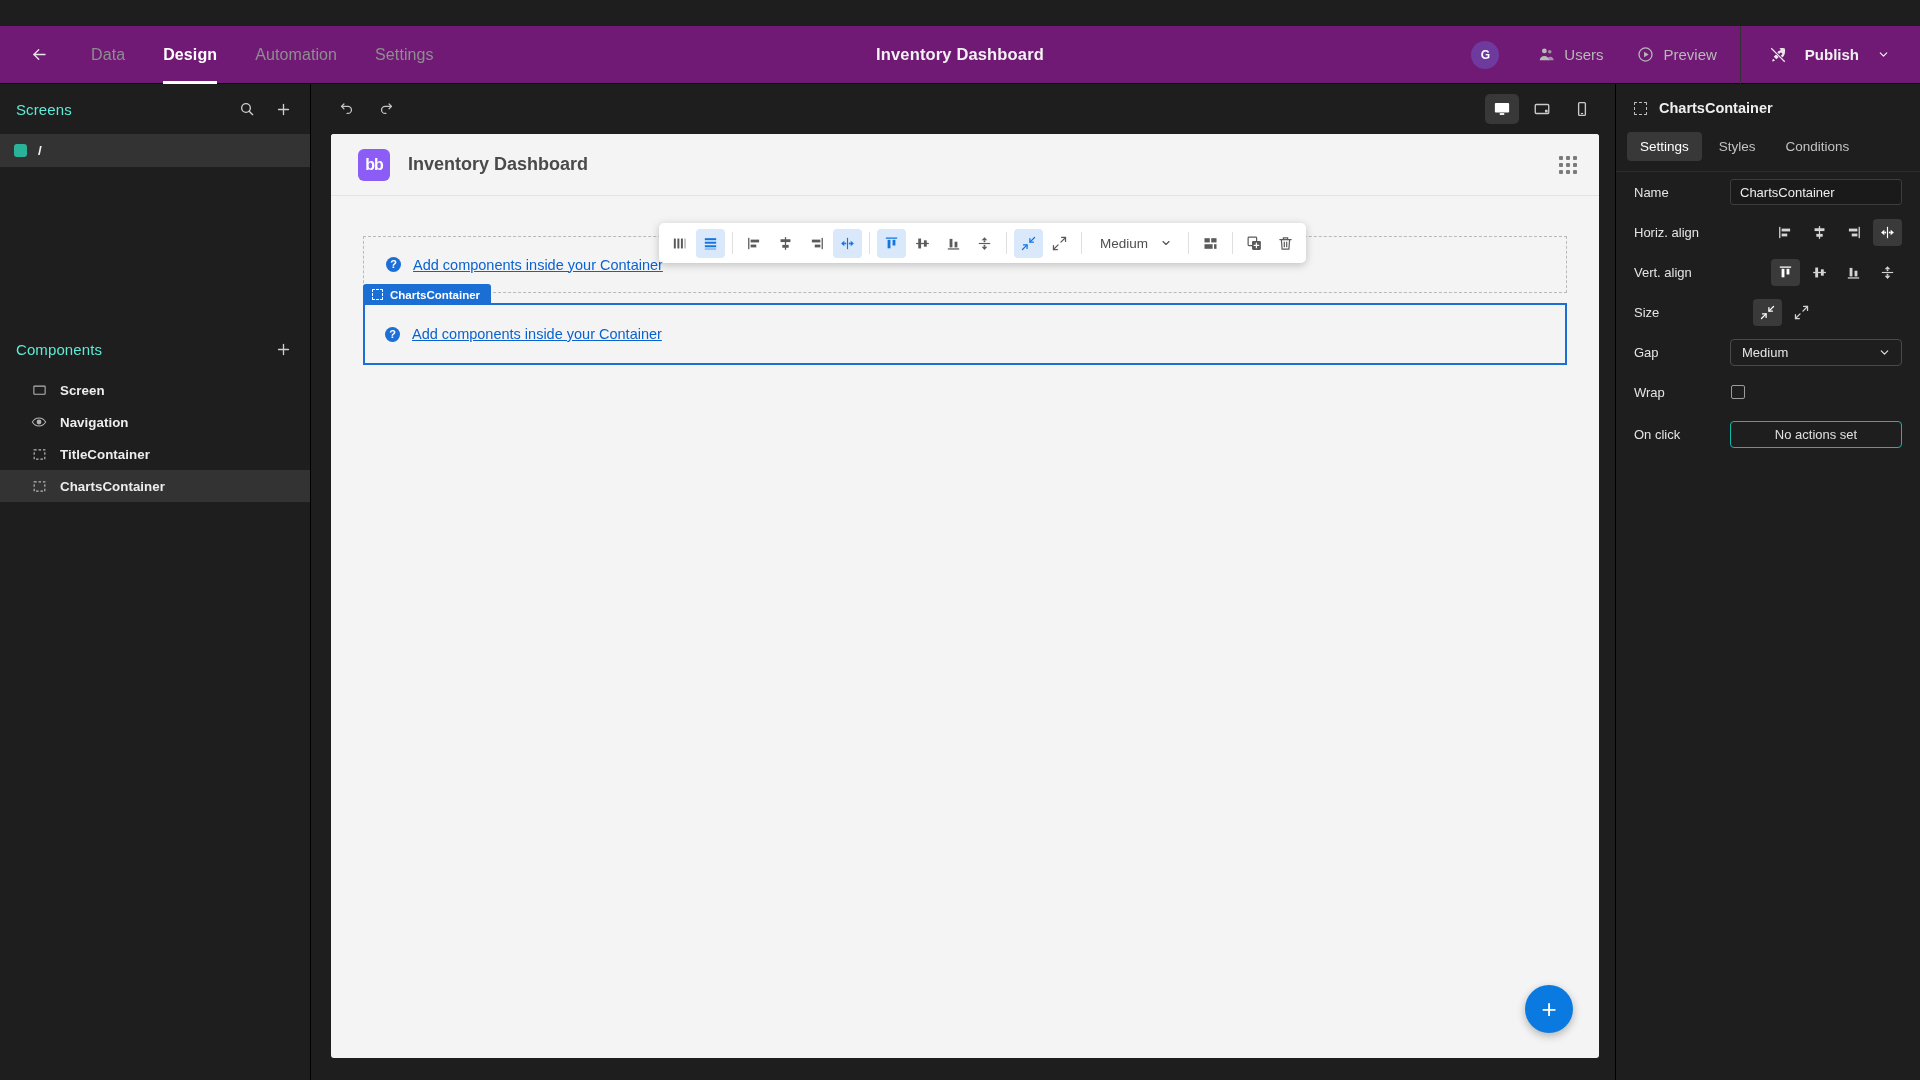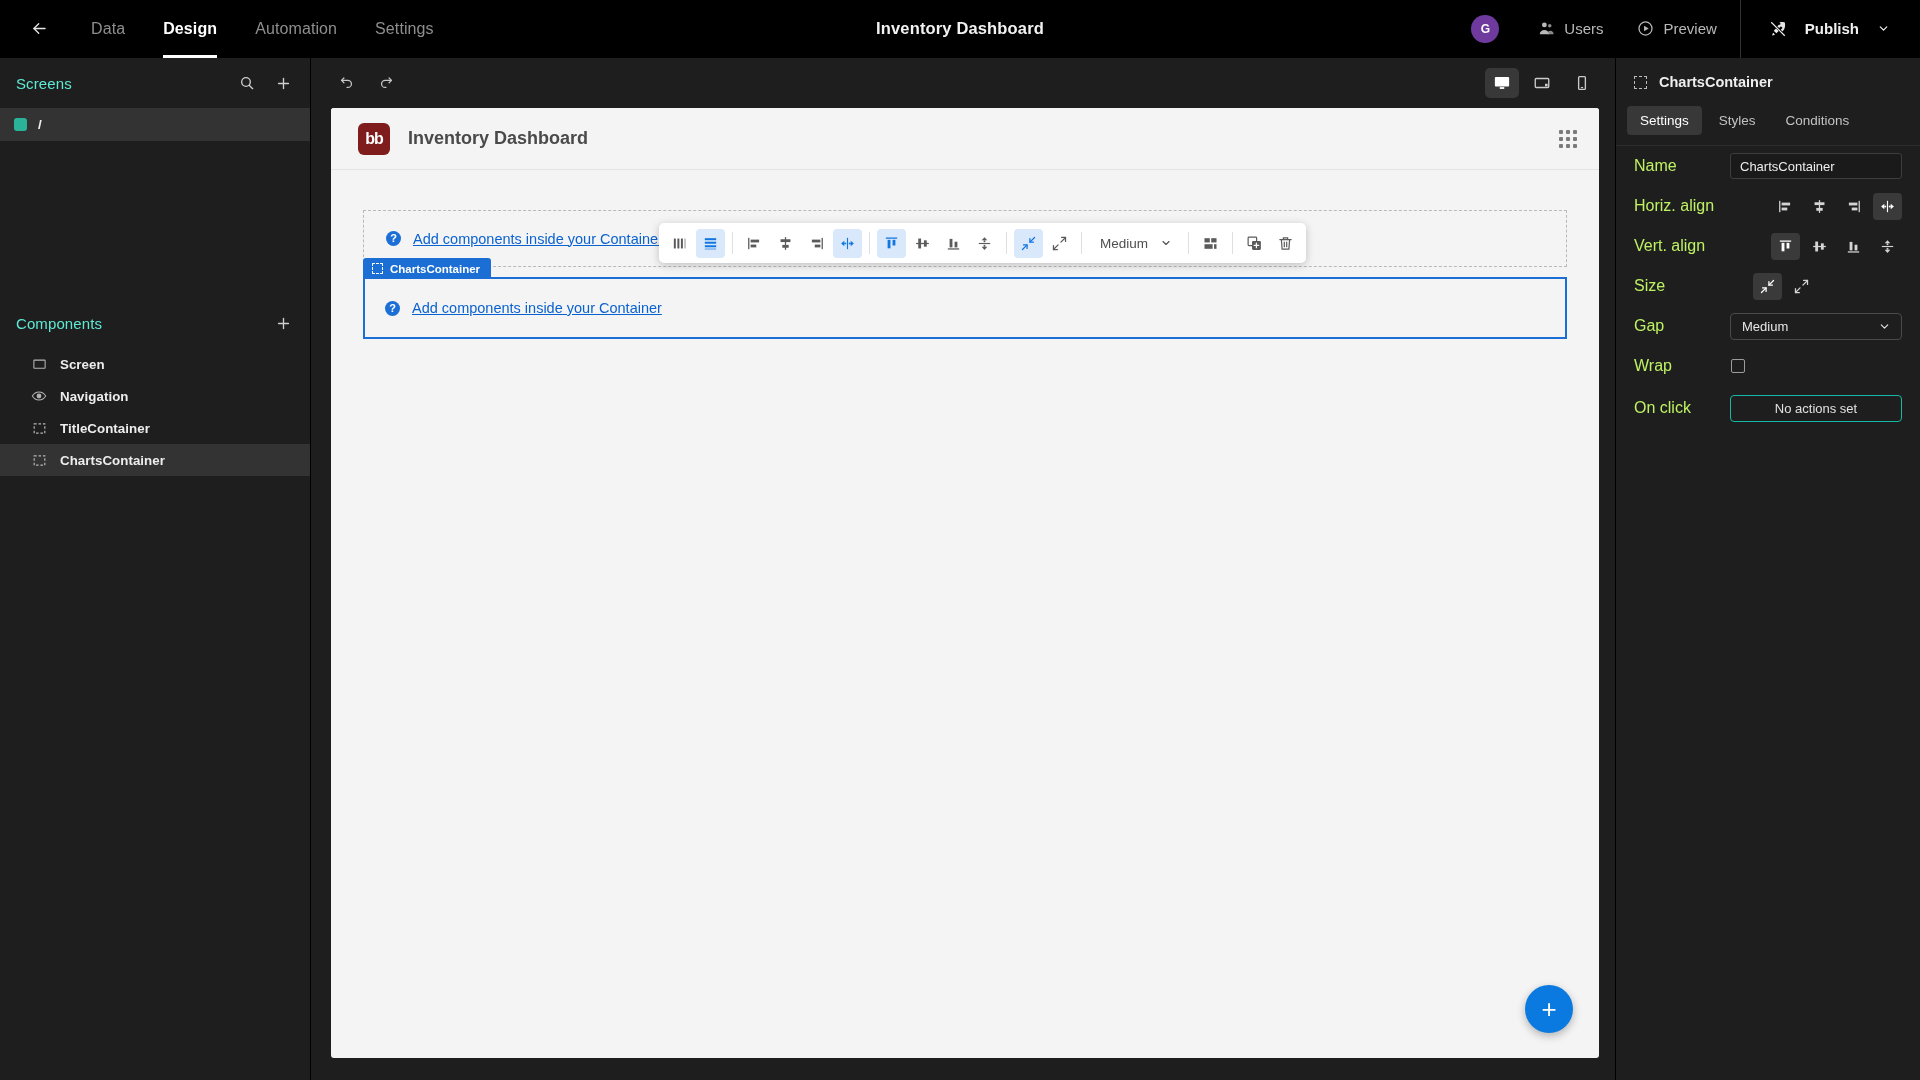--- a/index.html
+++ b/index.html
@@ -8,24 +8,25 @@
     overflow: hidden;
     background: #1e1e1e;
     font-family: "Liberation Sans", sans-serif;
     -webkit-font-smoothing: antialiased;
   }
   .app { width: 1920px; height: 1080px; display: flex; flex-direction: column; }
 
   
   .topbar {
     height: 58px; flex: 0 0 58px;
-    background: #000000;
+    background: #701a75;
     display: flex; align-items: center;
     position: relative;
     border-bottom: 1px solid #000;
+    margin-top: 26px;
   }
   .back-btn {
     width: 34px; height: 34px; margin-left: 22px;
     display: flex; align-items: center; justify-content: center;
     color: #e6e6e6; cursor: pointer; border-radius: 4px;
   }
   .nav-tabs { display: flex; align-items: center; margin-left: 16px; height: 58px; }
   .nav-tab {
     font-size: 16px; color: #8e8e8e; padding: 0 19px;
     height: 58px; display: flex; align-items: center;
@@ -125,21 +126,21 @@
   .canvas {
     width: 100%; height: 100%; background: #f4f4f4;
     border-radius: 3px; position: relative; overflow: hidden;
   }
   .canvas-header {
     height: 62px; background: #f4f4f4;
     display: flex; align-items: center; padding: 0 22px 0 27px;
     border-bottom: 1px solid #e3e3e3;
   }
   .bb-logo {
-    width: 32px; height: 32px; background: #7f1d1d; border-radius: 6px;
+    width: 32px; height: 32px; background: #8b5cf6; border-radius: 6px;
     display: flex; align-items: center; justify-content: center;
     color: #fff; font-size: 16px; font-weight: bold; letter-spacing: -1px;
   }
   .canvas-title { margin-left: 18px; font-size: 18px; font-weight: bold; color: #4a4a4a; }
   .grid-icon { margin-left: auto; display: grid; grid-template-columns: repeat(3,4px);
     grid-template-rows: repeat(3,4px); gap: 3px; cursor: pointer; }
   .grid-icon i { background: #7b7b7b; border-radius: 1px; display:block; width:4px; height:4px;}
 
   .canvas-body { position: relative; padding: 40px 32px 0 32px; }
 
@@ -220,21 +221,21 @@
   .rp-tab.active { background: #383838; color: #fff; }
   .rp-sep { height: 1px; background: #2c2c2c; }
   .rp-group-title {
     font-size: 11px; color: #8d8d8d; font-weight: bold; letter-spacing: 1px;
     padding: 16px 0 10px 18px;
   }
   .rp-row {
     display: flex; align-items: center; min-height: 40px; padding: 0 18px 0 18px;
     position: relative;
   }
-  .rp-label { width: 92px; flex: 0 0 92px; font-size: 16px; color: #bef264; }
+  .rp-label { width: 92px; flex: 0 0 92px; font-size: 13px; color: #e5e5e5; }
   .rp-ctrl { flex: 1; display: flex; align-items: center; justify-content: flex-end; }
   .rp-input {
     width: 172px; height: 26px; background: #1a1a1a;
     border: 1px solid #3d3d3d; border-radius: 3px;
     color: #ededed; font-size: 13px; padding: 0 9px;
     font-family: "Liberation Sans", sans-serif;
   }
   .seg { display: flex; align-items: center; gap: 5px; }
   .seg-btn {
     width: 29px; height: 27px; border-radius: 4px; cursor: pointer;

